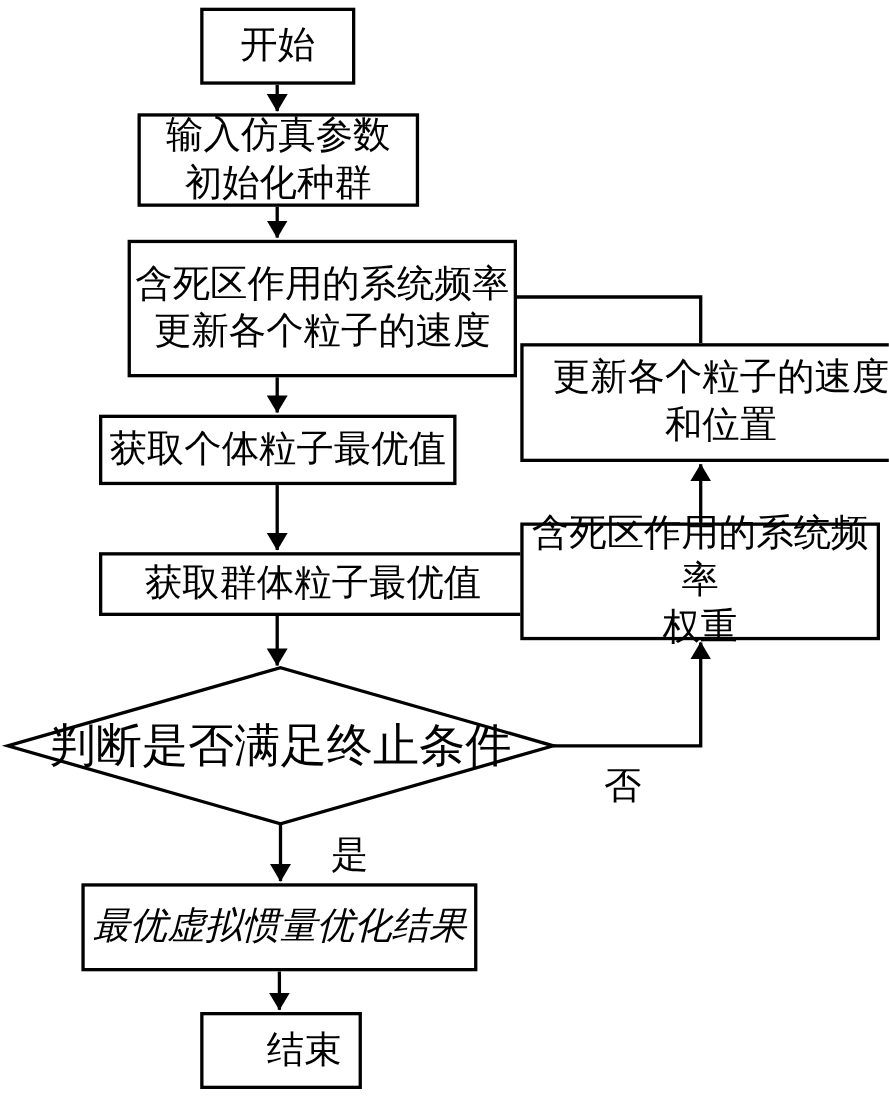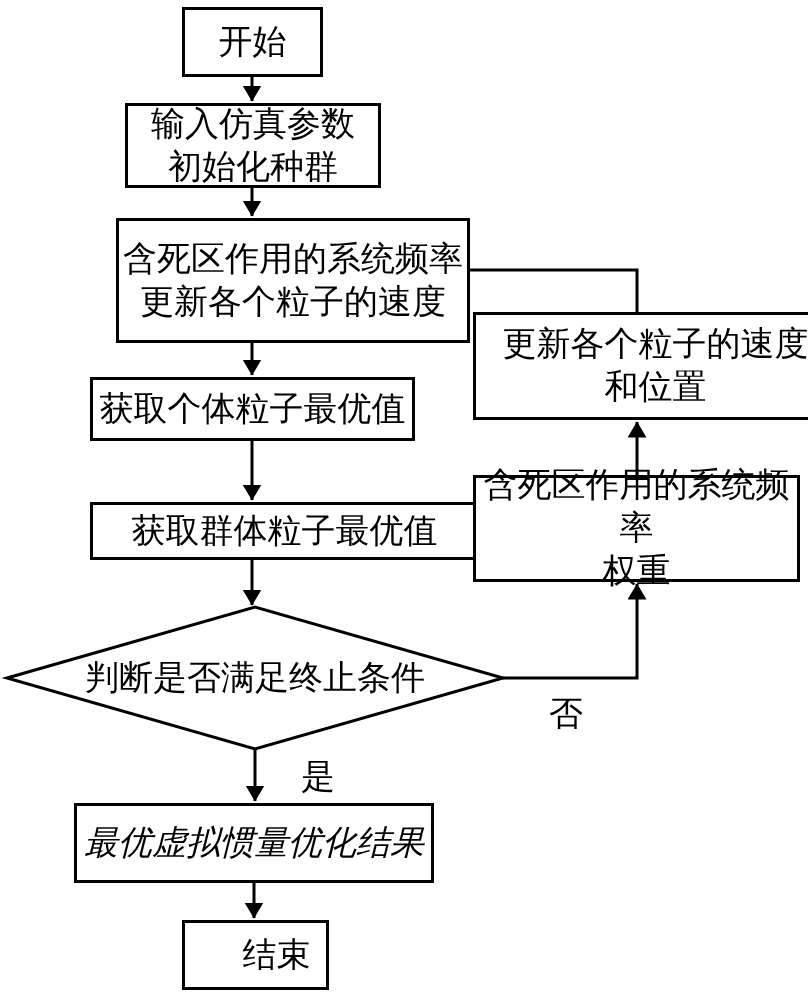--- a/index.html
+++ b/index.html
@@ -3,21 +3,21 @@
 <meta charset="utf-8">
 <style>
   html,body{margin:0;padding:0;}
   #flowchart{position:relative;width:808px;height:997px;background:#fff;overflow:hidden;
     font-family:"Liberation Serif","DejaVu Serif",serif;color:#000;}
   .node{position:absolute;box-sizing:border-box;border:3px solid #000;background:#fff;
     display:flex;flex-direction:column;align-items:center;justify-content:center;
     font-size:34px;line-height:1.26;text-align:center;}
   .floatlabel{position:absolute;font-size:34px;transform:translate(-50%,-50%);}
   #connectors{position:absolute;left:0;top:0;}
-  .diamond-label{position:absolute;font-size:34px;text-align:center;transform:translate(-50%,-50%);white-space:nowrap;}
+  .diamond-label{position:absolute;font-size:42px;text-align:center;transform:translate(-50%,-50%);white-space:nowrap;}
 </style>
 </head>
 <body>
 
 <div id="flowchart">
 
   <svg id="connectors" width="808" height="997" viewBox="0 0 808 997">
     <defs>
       <marker id="ah" markerUnits="userSpaceOnUse" markerWidth="17" markerHeight="20" refX="15.5" refY="9.5" orient="auto">
         <path d="M0,0 L16,9.5 L0,19 Z" fill="#000"></path>

